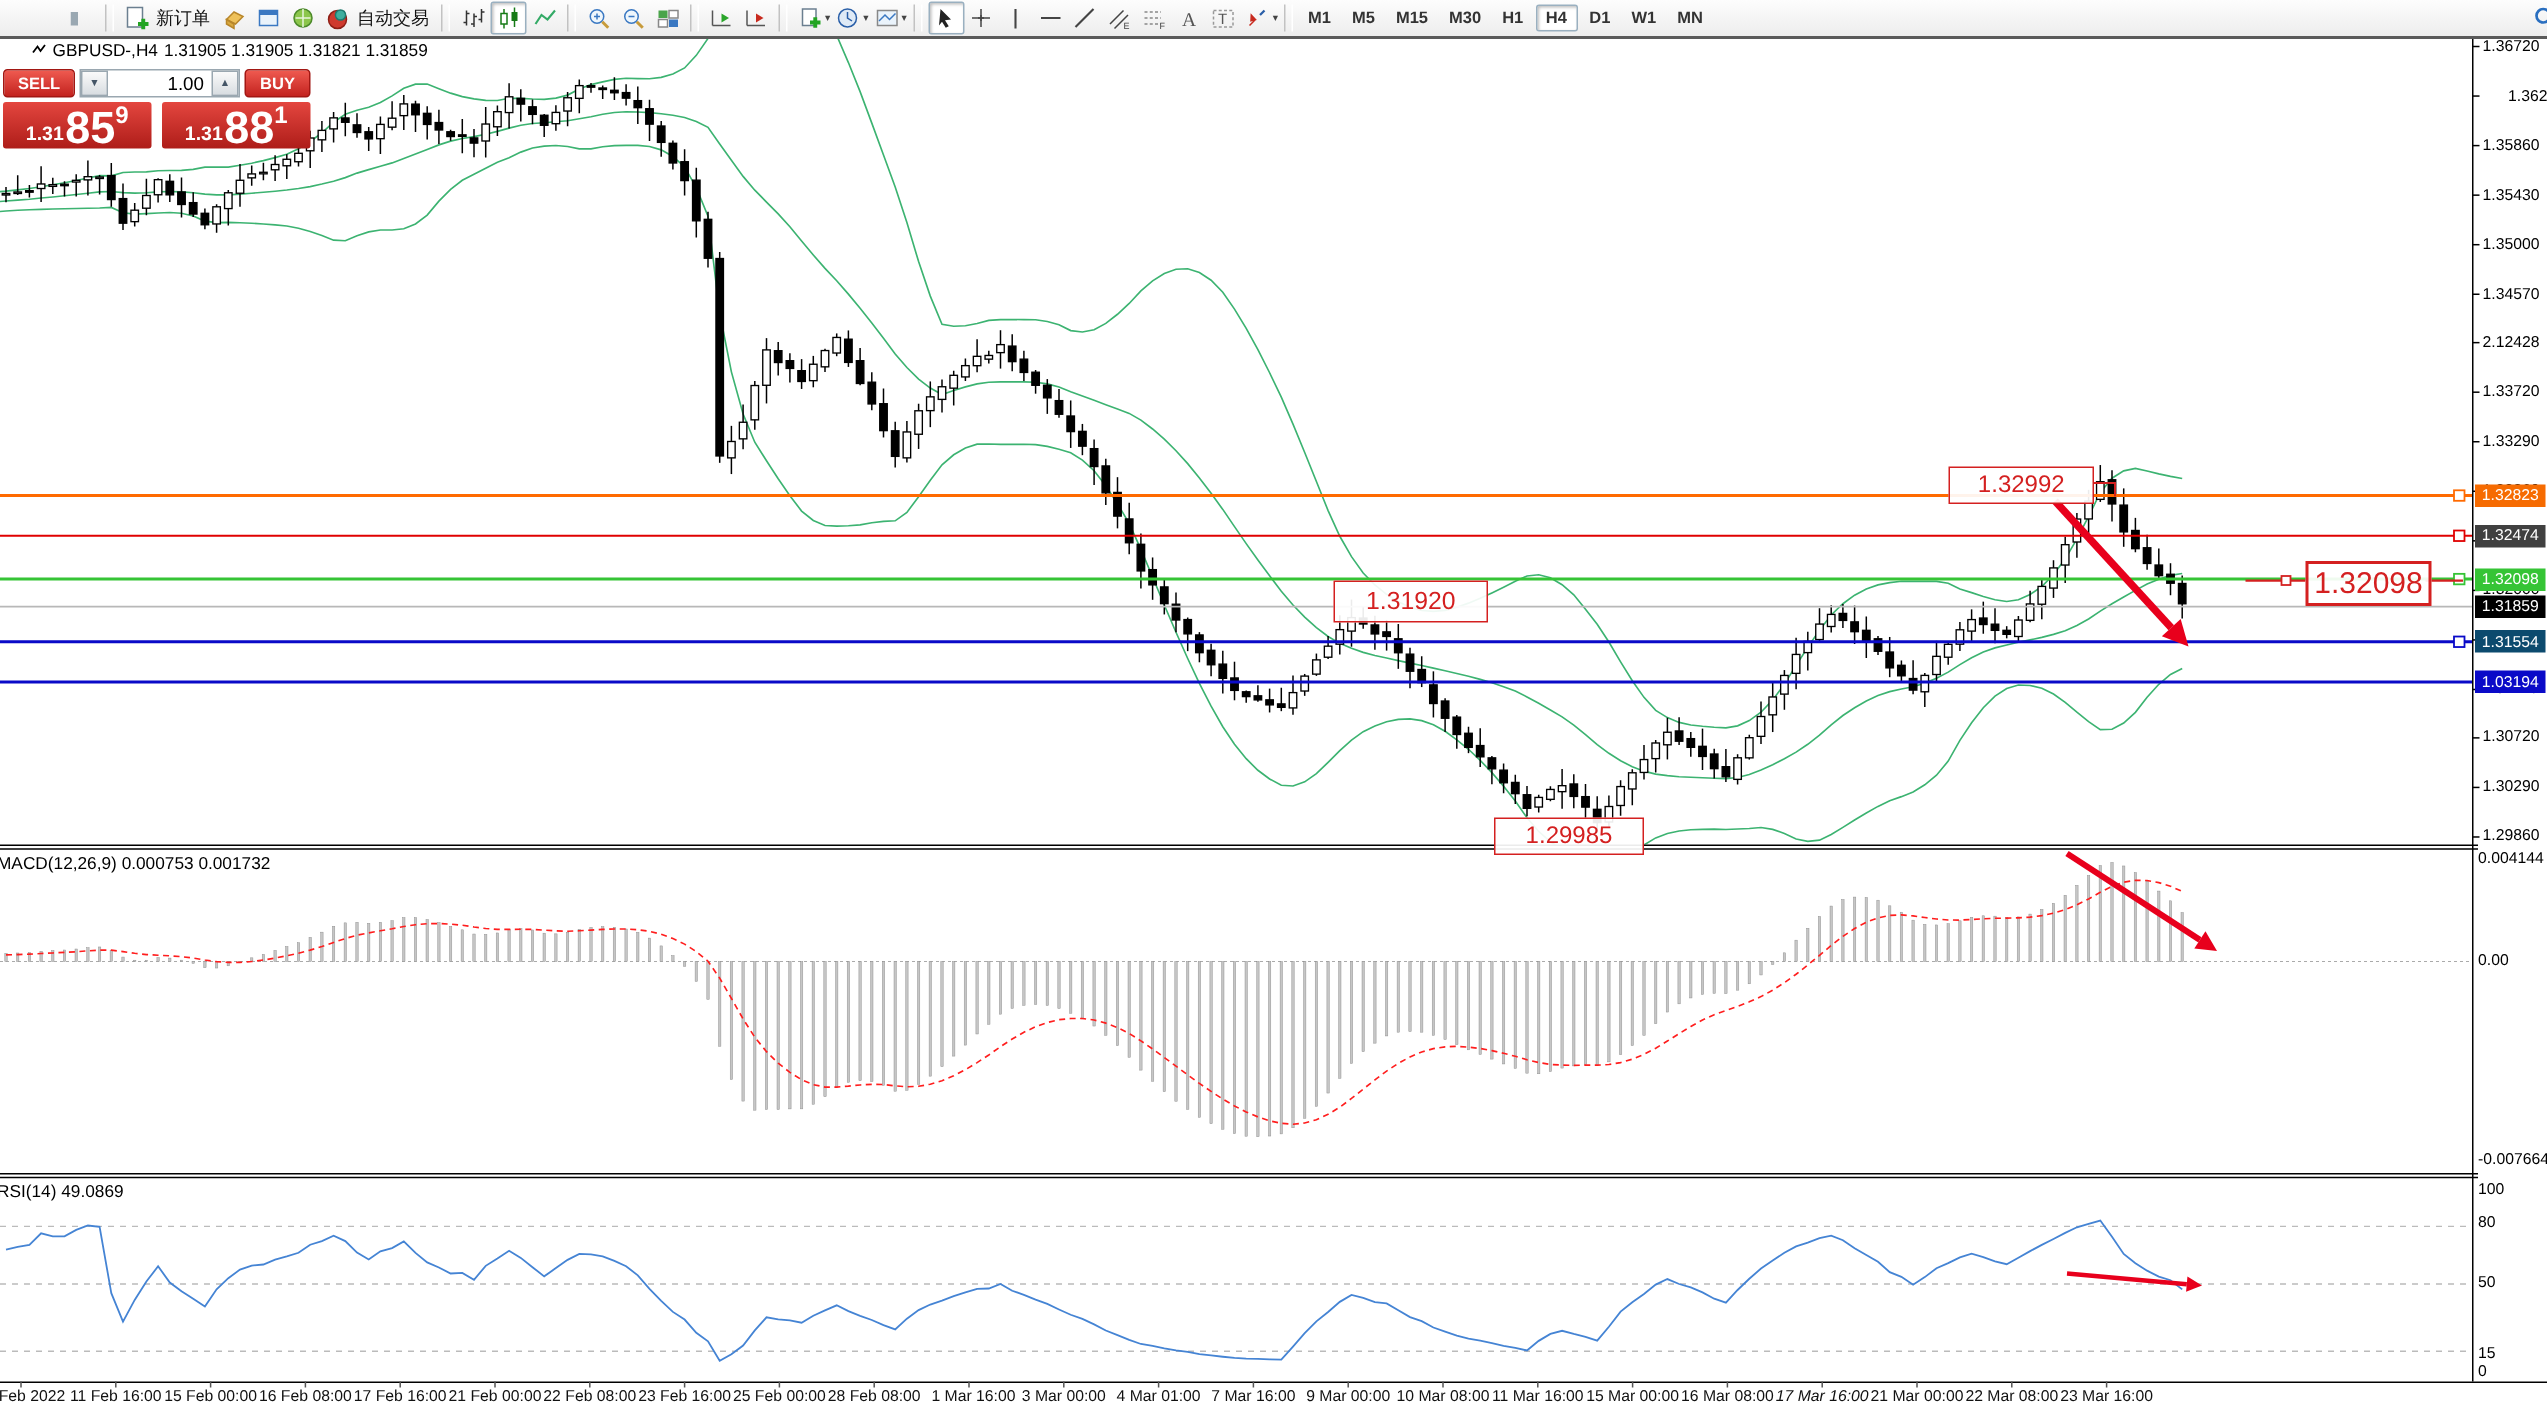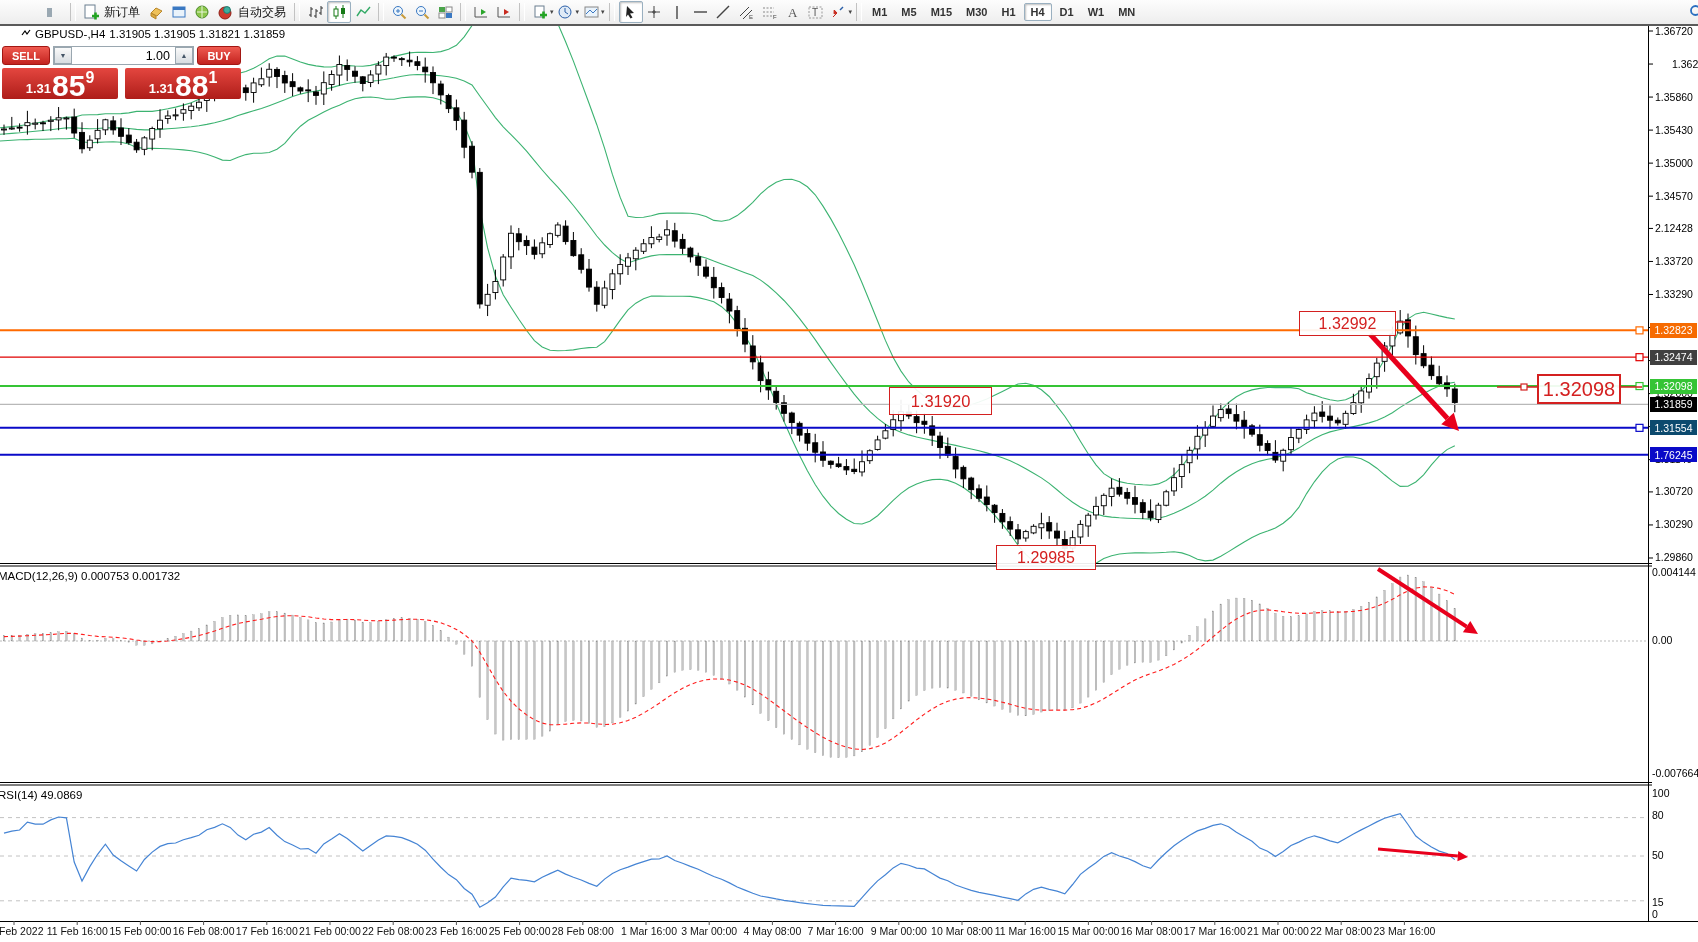--- a/index.html
+++ b/index.html
@@ -25,21 +25,21 @@
   #symbol-info{left:21px;top:28px;font-size:11.5px;color:#000;display:flex;align-items:flex-start;gap:4px;}
   #macd-label{left:-2px;top:570px;font-size:11.5px;color:#000;white-space:nowrap;}
   #rsi-label{left:-2px;top:789px;font-size:11.5px;color:#000;white-space:nowrap;}
   .axlab{position:absolute;font-size:10.5px;color:#000;z-index:2;white-space:nowrap;}
   .chip{position:absolute;left:1650px;width:47px;height:15px;color:#fff;font-size:10.5px;
     display:flex;align-items:center;justify-content:center;z-index:3;}
   .timelab{position:absolute;top:925px;font-size:10.5px;color:#111;white-space:nowrap;transform:translateX(-50%);z-index:2;}
   .ann{position:absolute;border:1px solid #d42020;color:#d42020;background:rgba(255,255,255,.92);
     display:flex;align-items:center;justify-content:center;z-index:4;}
   
-  #panel{position:absolute;left:2px;top:46px;width:239px;z-index:6;}
+  #panel{position:absolute;left:2px;top:46px;width:205px;z-index:6;}
   #panel .row1{display:flex;height:19px;align-items:stretch;}
   .tradebtn{color:#fff;font-size:11px;font-weight:bold;display:flex;align-items:center;justify-content:center;
     background:linear-gradient(#ef5a50,#c3231f);border:1px solid #a21713;border-radius:3px;}
   #sell-btn{width:46px;} #buy-btn{width:42px;}
   #vol-box{flex:1;margin:0 3px;background:#fff;border:1px solid #9aa7b0;display:flex;align-items:center;}
   .spbtn{width:16px;align-self:stretch;background:linear-gradient(#fafafa,#d8dde1);border:1px solid #9aa7b0;
     font-size:7px;color:#456;display:flex;align-items:center;justify-content:center;}
   #vol-val{flex:1;text-align:right;padding-right:5px;font-size:12.5px;color:#000;}
   #panel .row2{display:flex;margin-top:3px;height:31px;}
   .pricebox{flex:1;background:linear-gradient(#e4463f,#ae1d19);border-radius:2px;color:#fff;
@@ -771,49 +771,49 @@
       <div class="axlab" style="left:1655px;top:420.1229999999991px;">1.31570</div>
       <div class="axlab" style="left:1655px;top:453.15560000000056px;">1.31140</div>
       <div class="axlab" style="left:1655px;top:485.4200000000004px;">1.30720</div>
       <div class="axlab" style="left:1655px;top:518.4526000000002px;">1.30290</div>
       <div class="axlab" style="left:1655px;top:551.4852px;">1.29860</div>
       <div class="chip" style="top:322.8675399999996px;background:#f66b01;">1.32823</div>
       <div class="chip" style="top:349.67771999999957px;background:#404040;">1.32474</div>
       <div class="chip" style="top:378.56203999999946px;background:#35c435;">1.32098</div>
       <div class="chip" style="top:396.9220200000003px;background:#000000;">1.31859</div>
       <div class="chip" style="top:420.3521200000003px;background:#0c4a6e;">1.31554</div>
-      <div class="chip" style="top:447.23911999999905px;background:#0a0ac8;">1.76245</div>
+      <div class="chip" style="top:447.23911999999905px;background:#0a0ac8;">1.03194</div>
       <div class="axlab" style="left:1652px;top:566px;">0.004144</div>
       <div class="axlab" style="left:1652px;top:634px;">0.00</div>
       <div class="axlab" style="left:1652px;top:767px;">-0.007664</div>
       <div class="axlab" style="left:1652px;top:787px;">100</div>
       <div class="axlab" style="left:1652px;top:809px;">80</div>
       <div class="axlab" style="left:1652px;top:849px;">50</div>
       <div class="axlab" style="left:1652px;top:896px;">15</div>
       <div class="axlab" style="left:1652px;top:908px;">0</div>
       <div class="timelab" style="left:14px;">10 Feb 2022</div>
       <div class="timelab" style="left:77.2px;">11 Feb 16:00</div>
       <div class="timelab" style="left:140.4px;">15 Feb 00:00</div>
       <div class="timelab" style="left:203.60000000000002px;">16 Feb 08:00</div>
       <div class="timelab" style="left:266.8px;">17 Feb 16:00</div>
       <div class="timelab" style="left:330px;">21 Feb 00:00</div>
       <div class="timelab" style="left:393.20000000000005px;">22 Feb 08:00</div>
       <div class="timelab" style="left:456.40000000000003px;">23 Feb 16:00</div>
       <div class="timelab" style="left:519.6px;">25 Feb 00:00</div>
       <div class="timelab" style="left:582.8000000000001px;">28 Feb 08:00</div>
       <div class="timelab" style="left:617px;margin-left:32px;">1 Mar 16:00</div>
       <div class="timelab" style="left:709.2px;">3 Mar 00:00</div>
-      <div class="timelab" style="left:772.4000000000001px;">4 May 08:00</div>
+      <div class="timelab" style="left:772.4000000000001px;">4 Mar 01:00</div>
       <div class="timelab" style="left:835.6px;">7 Mar 16:00</div>
       <div class="timelab" style="left:898.8000000000001px;">9 Mar 00:00</div>
       <div class="timelab" style="left:962px;">10 Mar 08:00</div>
       <div class="timelab" style="left:1025.2px;">11 Mar 16:00</div>
       <div class="timelab" style="left:1088.4px;">15 Mar 00:00</div>
       <div class="timelab" style="left:1151.6000000000001px;">16 Mar 08:00</div>
-      <div class="timelab" style="left:1214.8px;">17 Mar 16:00</div>
+      <div class="timelab" style="left:1214.8px;font-style:italic;">17 Mar 16:00</div>
       <div class="timelab" style="left:1278px;">21 Mar 00:00</div>
       <div class="timelab" style="left:1341.2px;">22 Mar 08:00</div>
       <div class="timelab" style="left:1404.4px;">23 Mar 16:00</div>
     </div>
 </div>
 
 <div id="toolbar">
   <span class="tb">
       <svg width="17" height="17">
         <rect x="0" y="4" width="5" height="9" fill="#9aa8b2"></rect>

